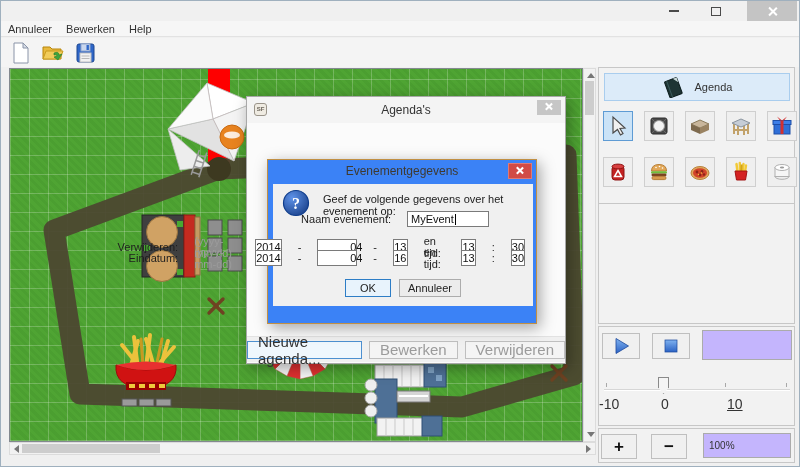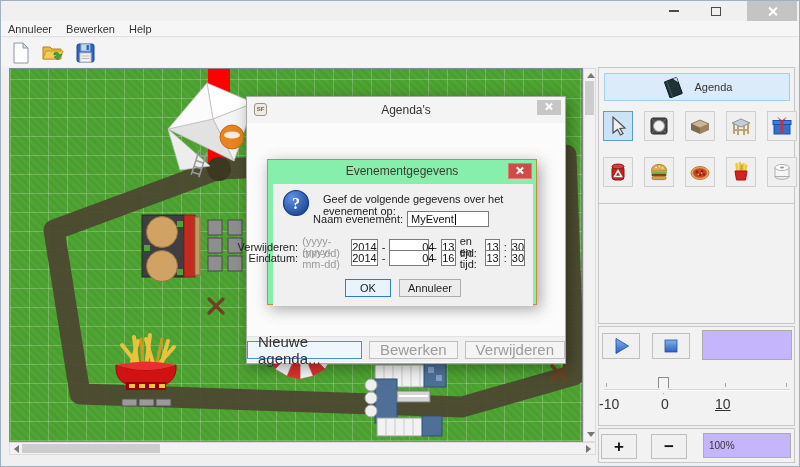--- a/index.html
+++ b/index.html
@@ -82,29 +82,29 @@
                display:flex; align-items:center; justify-content:center; }
   .dlg-close-gray .g-x:before,.dlg-close-gray .g-x:after { height:9px; left:4px; }
   .agenda-body { position:absolute; left:1px; top:26px; width:316px; height:214px; background:#FBFBFB; }
   .agenda-strip { position:absolute; left:0; bottom:1px; width:318px; height:26px; background:#F0F0F0; border-top:1px solid #E2E2E2;
                display:flex; align-items:center; justify-content:center; gap:7px; }
   .abtn { height:18px; padding:0 10px; background:#ECECEC; border:1px solid #ACACAC; font-size:15px; color:#333;
                display:flex; align-items:center; }
   .abtn.focus { background:#EFF7FD; border:1px solid #4D90D0; }
   .abtn.disabled { background:#F4F4F4; border:1px solid #BFBFBF; color:#9B9B9B; }
 
-  #event-dlg { position:absolute; left:266px; top:158px; width:270px; height:146px; background:#86efac; border:1px solid #C08F44; }
+  #event-dlg { position:absolute; left:266px; top:158px; width:270px; height:165px; background:#3b82f6; border:1px solid #C08F44; }
   #event-dlg .etitle { position:absolute; top:4px; width:100%; text-align:center; font-size:12px; color:#3F3A30; }
   .dlg-close-red { position:absolute; right:4px; top:3px; width:24px; height:16px; background:#D14B46; border:1px solid #E07A74;
                display:flex; align-items:center; justify-content:center; }
   .dlg-close-red .g-x:before,.dlg-close-red .g-x:after { height:9px; left:4px; }
   .event-body { position:absolute; left:5px; top:24px; width:260px; height:122px; background:#F0F0F0; }
   .qmark { position:absolute; left:9px; top:5px; }
   .prompt { position:absolute; left:50px; top:9px; color:#1A1A1A; }
-  .frow { position:absolute; display:flex; align-items:center; gap:4px; }
+  .frow { position:absolute; display:flex; align-items:center; gap:16px; }
   .flabel { color:#1E1E1E; } .fhint { color:#9B9B9B; }
   .tbox { background:#FFF; border:1px solid #7A7A7A; height:16px; display:flex; align-items:center; justify-content:center; font-size:11px; color:#111; }
   .tbox.name { width:82px; justify-content:flex-start; padding-left:3px; }
   .caret { display:inline-block; width:1px; height:11px; background:#000; margin-left:1px; }
   .w-y{width:31px;} .w-m{width:21px;padding-left:38px;} .w-d{width:21px;} .w-h{width:19px;} .w-mi{width:19px;}
   .okrow { position:absolute; left:0; top:95px; width:100%; display:flex; justify-content:center; gap:8px; }
   .ebtn { height:18px; min-width:46px; padding:0 8px; background:#ECECEC; border:1px solid #ACACAC; font-size:11px; color:#222;
           display:flex; align-items:center; justify-content:center; }
   .ebtn.focus { background:#E8F3FC; border:1px solid #2D7DC6; }
 </style>
@@ -415,21 +415,21 @@
     <div class="white-box" style="left:103px; top:3px; width:90px; height:30px;"></div>
 
     <div class="slider-track"></div>
     <span class="tick" style="left:7px;"></span>
     <span class="tick" style="left:65px;"></span>
     <span class="tick" style="left:126px;"></span>
     <span class="tick" style="left:187px;"></span>
     <div class="slider-thumb"></div>
     <span class="tick-label" style="left:0px;">-10</span>
     <span class="tick-label" style="left:62px;">0</span>
-    <span class="tick-label" style="left:116px;text-decoration:underline;">10</span>
+    <span class="tick-label" style="left:128px;text-decoration:underline;">10</span>
     <span class="tick-label" style="left:181px;margin-left:36px;">20</span>
   </div>
 
   <div class="gbx" id="gbx-zoom">
     <div class="ctrl-btn" style="left:2px; top:5px; width:36px; height:25px;">
       <span class="pm">+</span>
     </div>
     <div class="ctrl-btn" style="left:52px; top:5px; width:36px; height:25px;">
       <span class="pm">−</span>
     </div>

